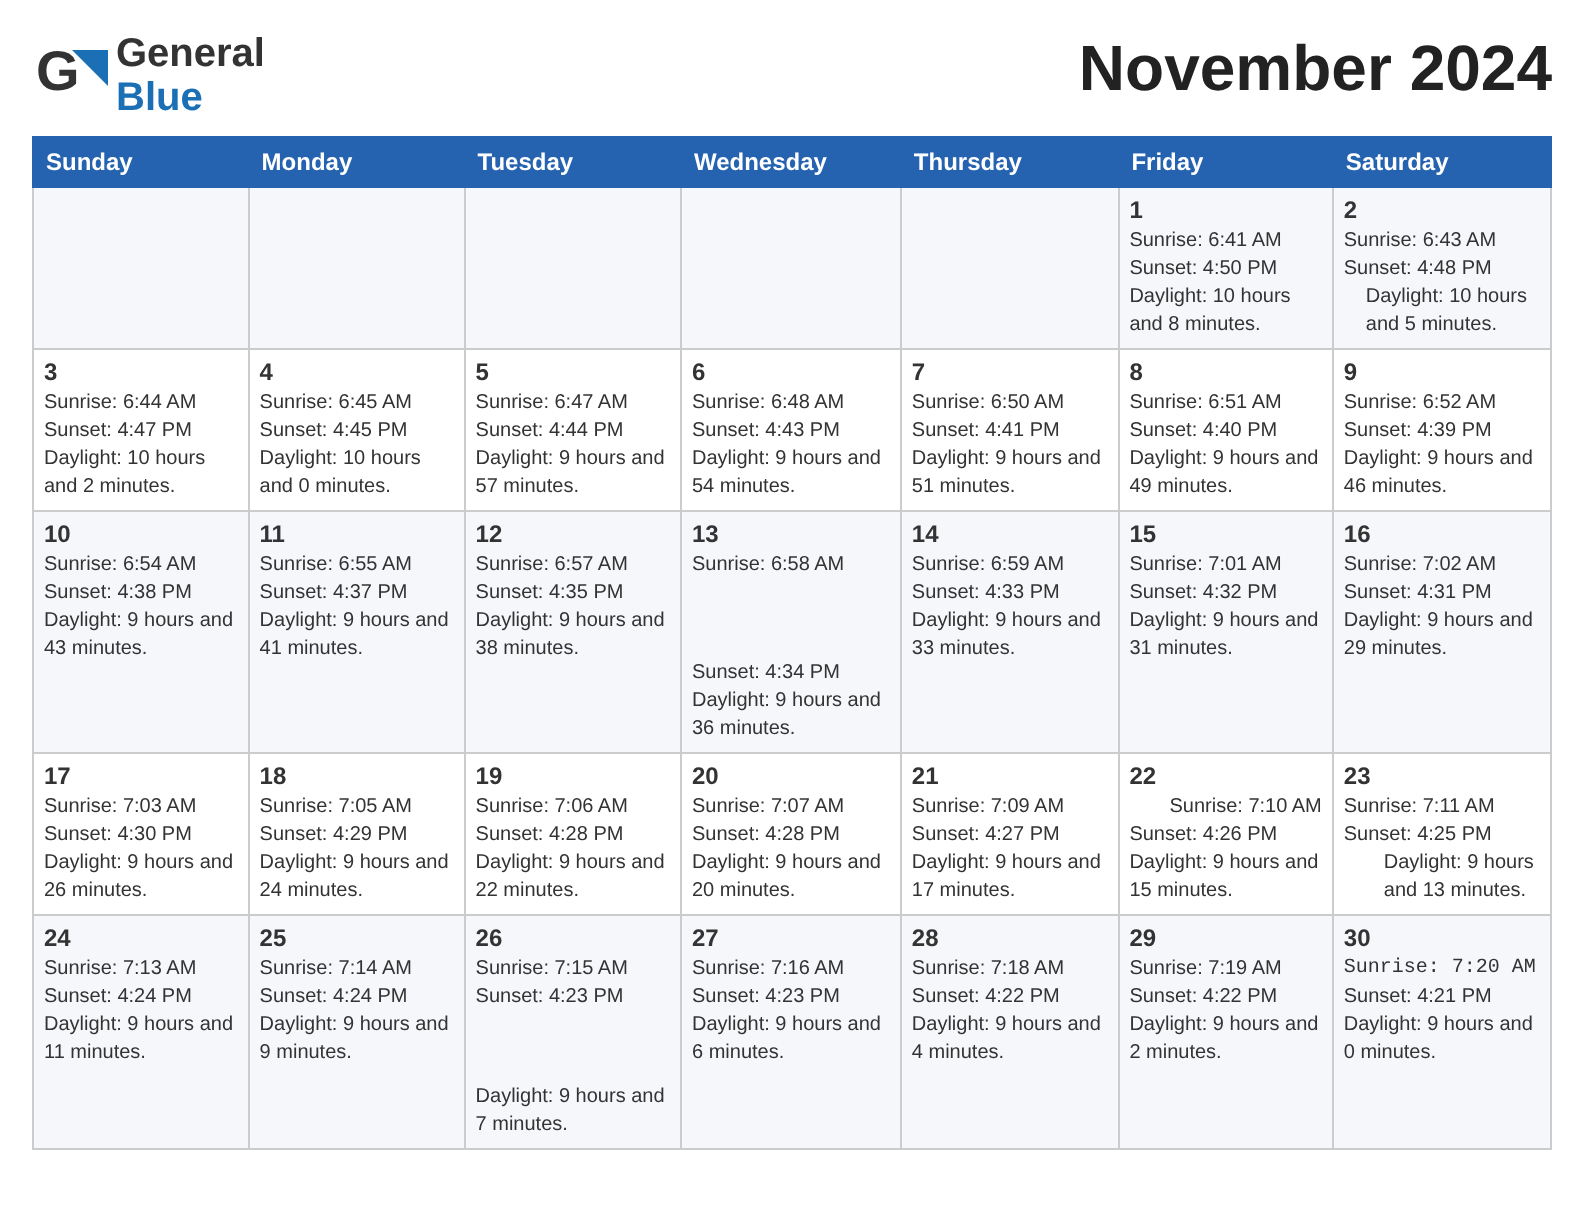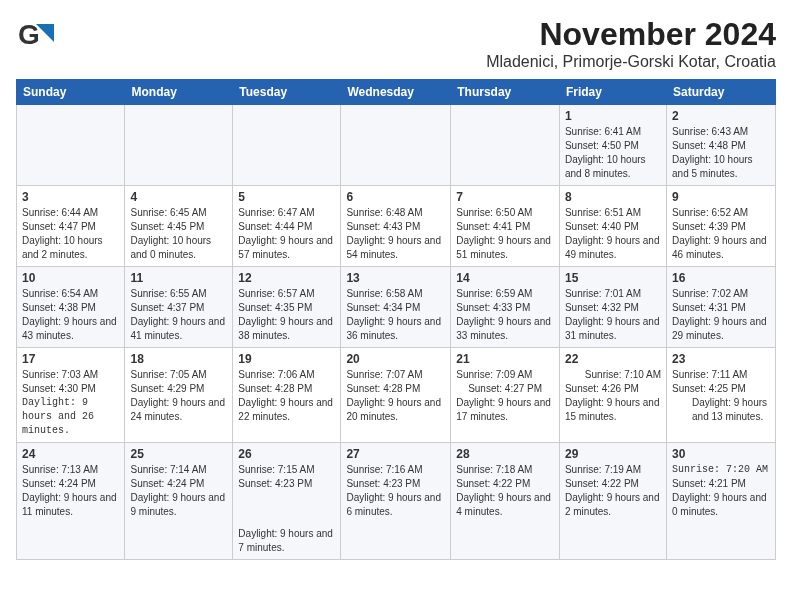--- a/index.html
+++ b/index.html
@@ -94,25 +94,28 @@
     <div class="logo-wrap">
       <div class="logo-icon">
         <svg width="38" height="38" viewBox="0 0 38 38">
           <rect x="0" y="0" width="38" height="38" fill="none"></rect>
 
           <text x="2" y="28" font-size="28" font-weight="bold" fill="#333" font-family="Arial">G</text>
 
           <polygon points="20,8 38,8 38,26" fill="#1a6fb5"></polygon>
         </svg>
       </div>
+      <div>
+        <div style="font-size:20px;font-weight:bold;color:#333;line-height:1.1;">General</div>
+        <div style="font-size:20px;font-weight:bold;color:#1a6fb5;line-height:1.1;">Blue</div>
+      </div>
     </div>
   </div>
   <div class="title-area">
     <h1>November 2024</h1>
-    <h2>Mladenici, Primorje-Gorski Kotar, Croatia</h2>
   </div>
 </div>
 
 <table class="calendar">
   <thead>
     <tr>
     <th>Sunday</th>
         <th>Monday</th>
         <th>Tuesday</th>
         <th>Wednesday</th>
@@ -134,21 +137,21 @@
             <span style="display: block;">Sunrise: 6:41 AM</span>
             <span style="display: block;">Sunset: 4:50 PM</span>
             <span style="display: block;">Daylight: 10 hours and 8 minutes.</span>
           </div>
         </td>
         <td>
           <span class="day-num">2</span>
           <div class="day-info">
             <span style="display: block;">Sunrise: 6:43 AM</span>
             <span style="display: block;">Sunset: 4:48 PM</span>
-            <span style="display: block;">Daylight: 10 hours and 5 minutes.</span>
+            <span style="display: block; margin-left: 11px;">Daylight: 10 hours and 5 minutes.</span>
           </div>
         </td>
       </tr>
       <tr>
         <td>
           <span class="day-num">3</span>
           <div class="day-info">
             <span style="display: block;">Sunrise: 6:44 AM</span>
             <span style="display: block;">Sunset: 4:47 PM</span>
             <span style="display: block;">Daylight: 10 hours and 2 minutes.</span>
@@ -225,21 +228,21 @@
           <div class="day-info">
             <span style="display: block;">Sunrise: 6:57 AM</span>
             <span style="display: block;">Sunset: 4:35 PM</span>
             <span style="display: block;">Daylight: 9 hours and 38 minutes.</span>
           </div>
         </td>
         <td>
           <span class="day-num">13</span>
           <div class="day-info">
             <span style="display: block;">Sunrise: 6:58 AM</span>
-            <span style="display: block;">Sunset: 4:34 PM</span>
+            <span style="display: block; margin-top: 40px;">Sunset: 4:34 PM</span>
             <span style="display: block;">Daylight: 9 hours and 36 minutes.</span>
           </div>
         </td>
         <td>
           <span class="day-num">14</span>
           <div class="day-info">
             <span style="display: block;">Sunrise: 6:59 AM</span>
             <span style="display: block;">Sunset: 4:33 PM</span>
             <span style="display: block;">Daylight: 9 hours and 33 minutes.</span>
           </div>
@@ -260,21 +263,21 @@
             <span style="display: block;">Daylight: 9 hours and 29 minutes.</span>
           </div>
         </td>
       </tr>
       <tr>
         <td>
           <span class="day-num">17</span>
           <div class="day-info">
             <span style="display: block;">Sunrise: 7:03 AM</span>
             <span style="display: block;">Sunset: 4:30 PM</span>
-            <span style="display: block; font-family: Liberation Mono, monospace;">Daylight: 9 hours and 26 minutes.</span>
+            <span style="display: block;">Daylight: 9 hours and 26 minutes.</span>
           </div>
         </td>
         <td>
           <span class="day-num">18</span>
           <div class="day-info">
             <span style="display: block;">Sunrise: 7:05 AM</span>
             <span style="display: block;">Sunset: 4:29 PM</span>
             <span style="display: block;">Daylight: 9 hours and 24 minutes.</span>
           </div>
         </td>
@@ -291,21 +294,21 @@
           <div class="day-info">
             <span style="display: block;">Sunrise: 7:07 AM</span>
             <span style="display: block;">Sunset: 4:28 PM</span>
             <span style="display: block;">Daylight: 9 hours and 20 minutes.</span>
           </div>
         </td>
         <td>
           <span class="day-num">21</span>
           <div class="day-info">
             <span style="display: block;">Sunrise: 7:09 AM</span>
-            <span style="display: block; text-align: center;">Sunset: 4:27 PM</span>
+            <span style="display: block;">Sunset: 4:27 PM</span>
             <span style="display: block;">Daylight: 9 hours and 17 minutes.</span>
           </div>
         </td>
         <td>
           <span class="day-num">22</span>
           <div class="day-info">
             <span style="display: block; text-align: right;">Sunrise: 7:10 AM</span>
             <span style="display: block;">Sunset: 4:26 PM</span>
             <span style="display: block;">Daylight: 9 hours and 15 minutes.</span>
           </div>

